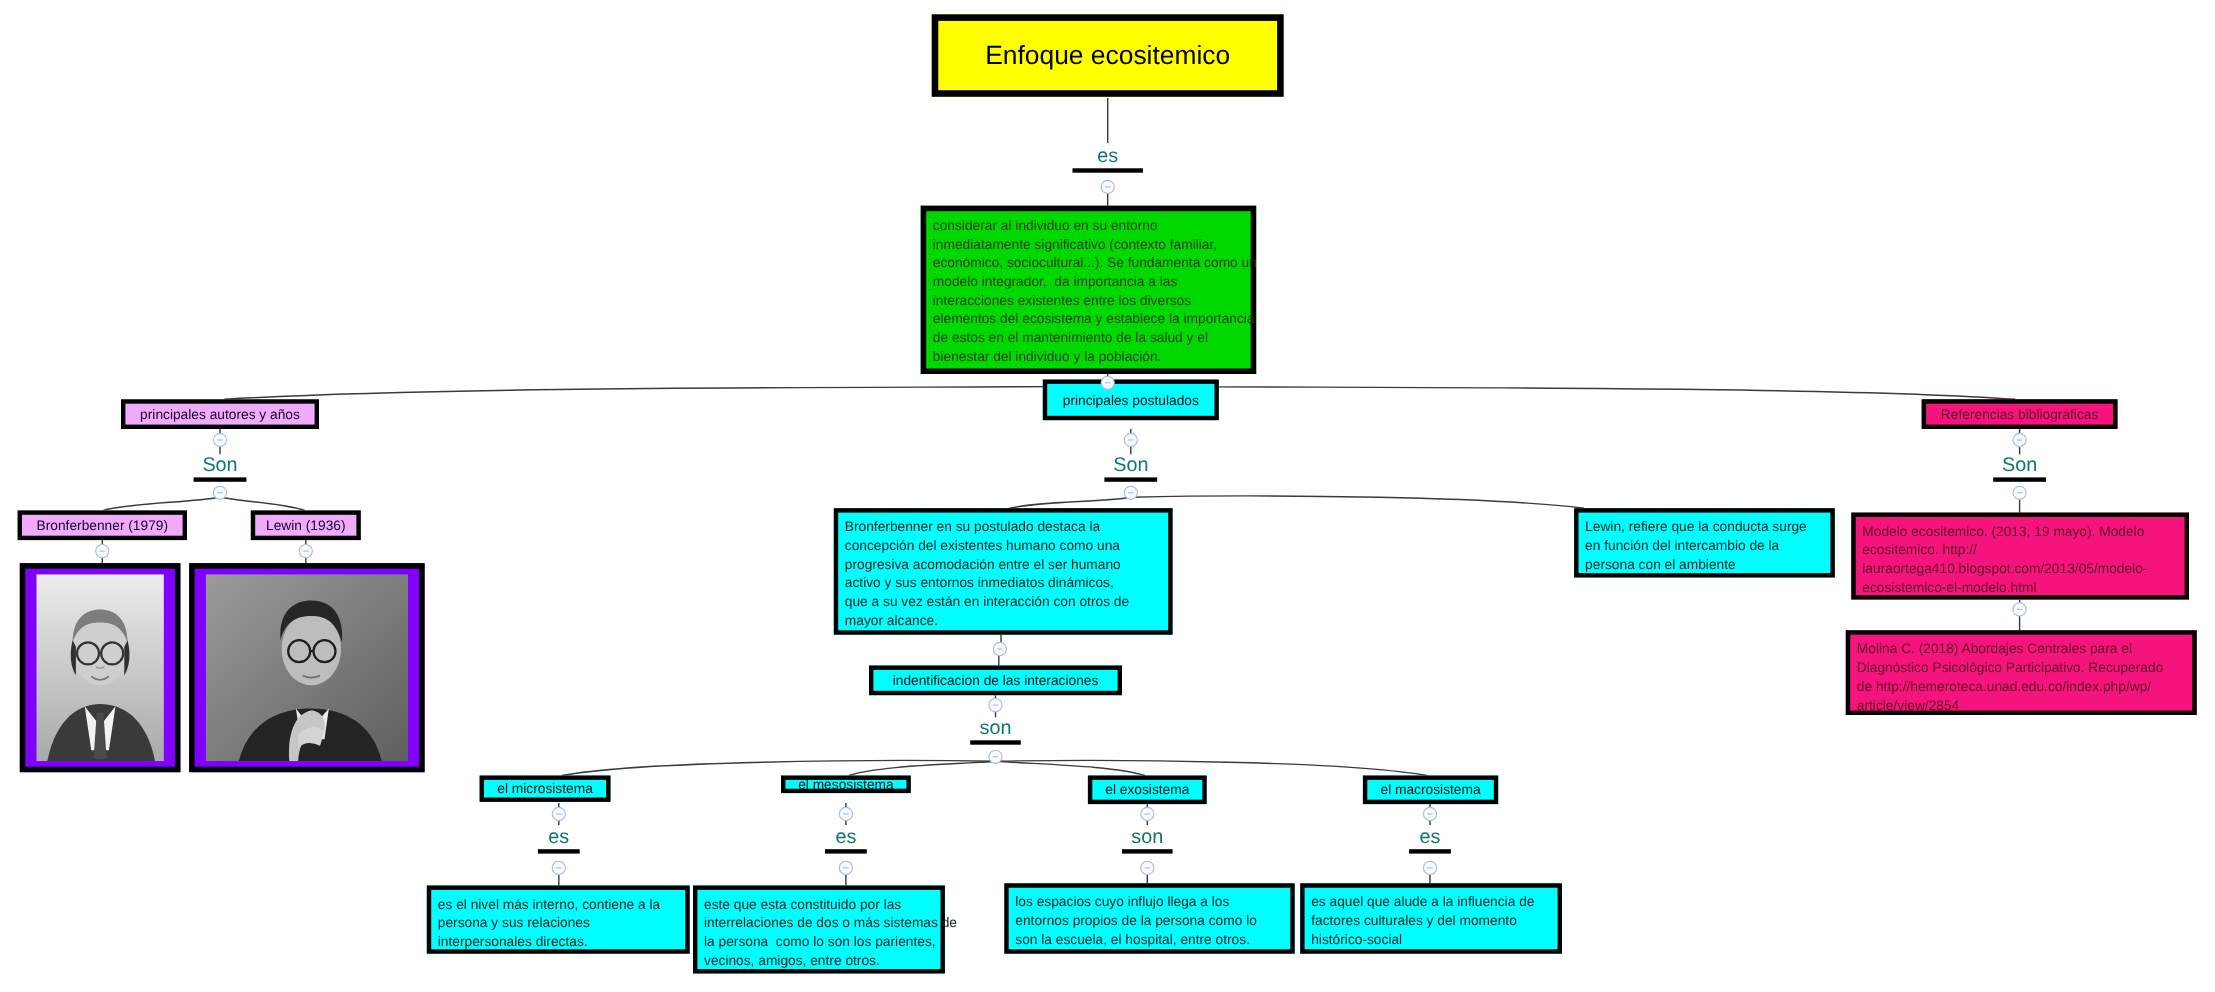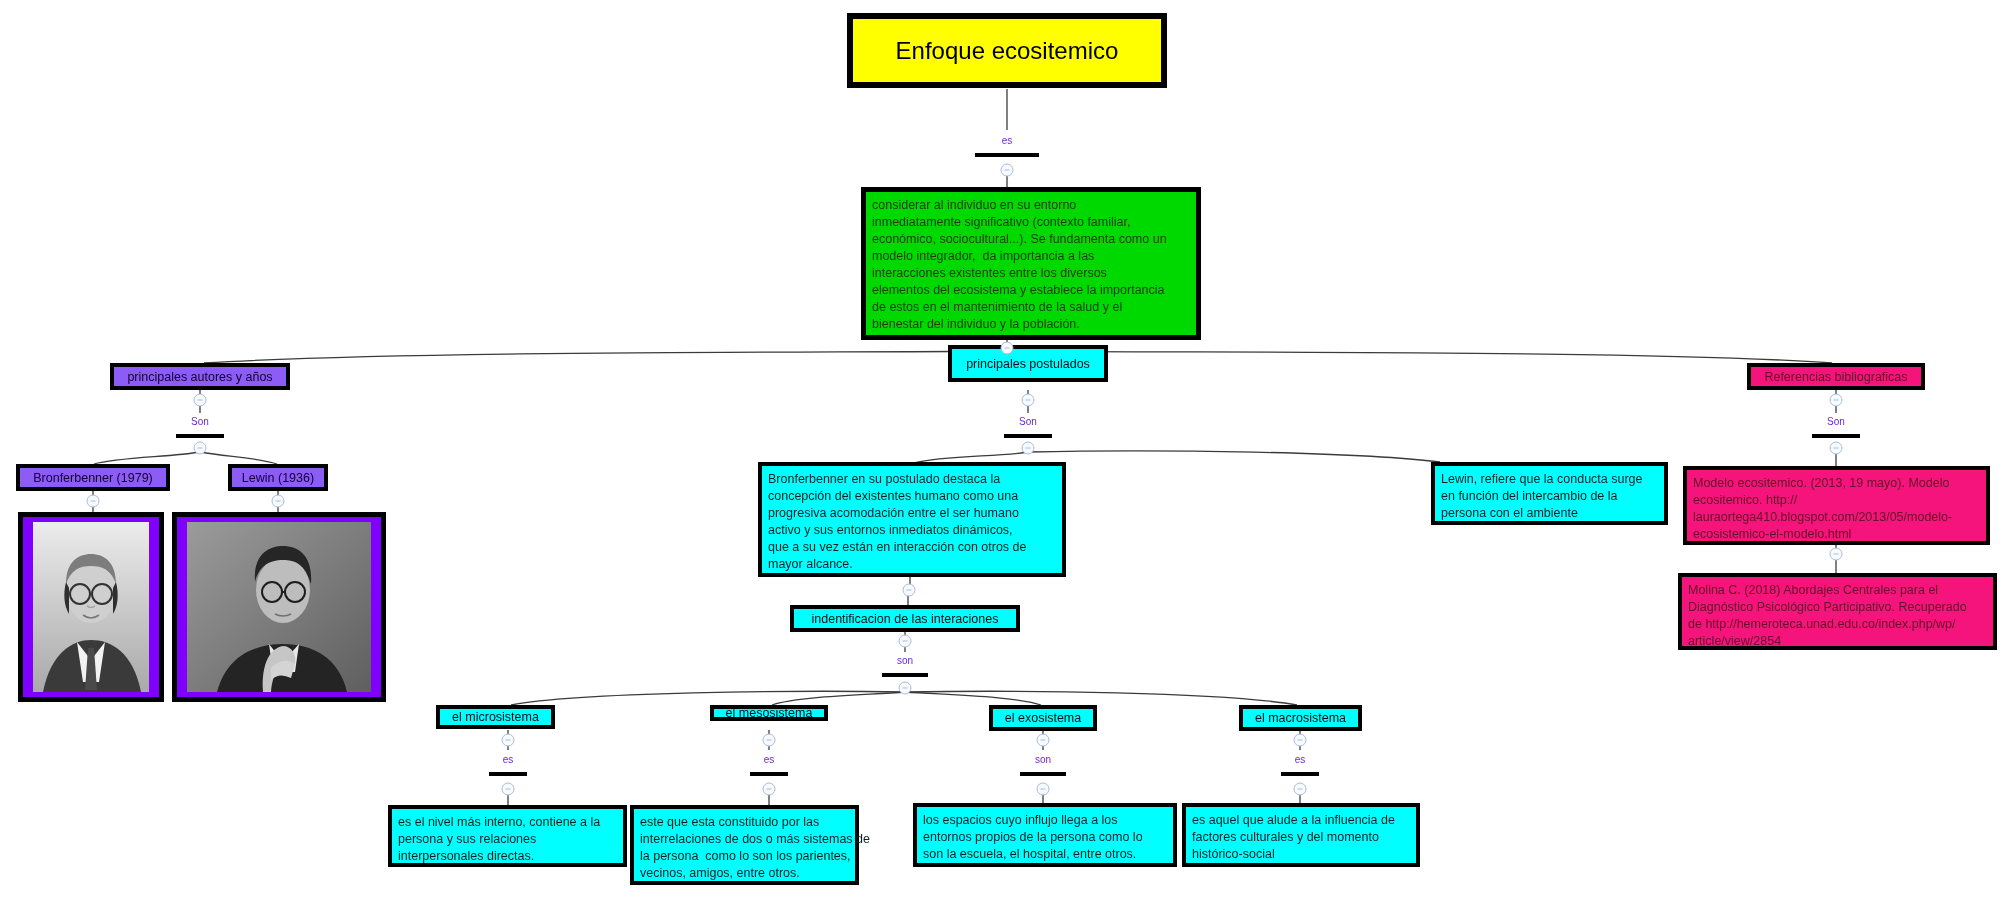--- a/index.html
+++ b/index.html
@@ -5,24 +5,24 @@
   html,body{margin:0;padding:0;background:#ffffff;}
   body{font-family:"Liberation Sans",sans-serif;}
   #stage{position:relative;width:2014px;height:902px;background:#ffffff;overflow:hidden;}
   svg.lines{position:absolute;left:0;top:0;z-index:1;}
   .node{position:absolute;z-index:3;box-sizing:border-box;border:4px solid #000;}
   .concept{display:flex;align-items:center;justify-content:center;font-size:12.5px;white-space:nowrap;color:#0c0c14;}
   .textbox{font-size:12.5px;line-height:17px;white-space:pre;padding:5px 6px;color:#102020;}
   .title{border-width:6px;background:#ffff00;color:#000;font-size:24px;font-weight:normal;display:flex;align-items:center;justify-content:center;}
   .bg-green{background:#00d900;color:#1d3a08;}
   .bg-cyan{background:#00ffff;}
-  .bg-purple{background:#8b5cf6;color:#15002e;}
+  .bg-purple{background:#f0abfc;color:#15002e;}
   .bg-pink{background:#f4147c;color:#641326;}
   .connector{position:absolute;z-index:3;display:flex;flex-direction:column;align-items:center;transform:translateX(-50%);}
-  .connector-label{font-size:10px;color:#6d28d9;line-height:18px;}
+  .connector-label{font-size:18px;color:#0f766e;line-height:18px;}
   .connector-bar{height:4px;background:#000;margin-top:3px;}
   .handle{position:absolute;z-index:4;width:11px;height:11px;border-radius:50%;background:#f7faff;border:1px solid #a9bcd8;transform:translate(-50%,-50%);display:flex;align-items:center;justify-content:center;}
   .handle::after{content:"";width:5px;height:1px;background:#a9bcd8;}
   .photo{position:absolute;z-index:3;box-sizing:border-box;border:5px solid #000;background:#8000ff;padding:5px 10px;}
   .photo svg{display:block;}
 </style>
 </head>
 <body>
 
 <div id="stage">
@@ -75,21 +75,21 @@
     </g>
   </svg>
 
   <div class="node title" style="left:847px;top:13px;width:320px;height:75px;">Enfoque ecositemico</div>
 
   <div class="connector" style="left:1007px;top:132px;">
     <div class="connector-label">es</div>
     <div class="connector-bar" style="width:64px;"></div>
   </div>
 
-  <div class="node textbox bg-green" style="left:837px;top:187px;width:340px;height:153px;border-width:5px;margin-left:24px;">considerar al individuo en su entorno
+  <div class="node textbox bg-green" style="left:837px;top:187px;width:305px;height:153px;border-width:5px;">considerar al individuo en su entorno
 inmediatamente significativo (contexto familiar,
 económico, sociocultural...). Se fundamenta como un
 modelo integrador,  da importancia a las
 interacciones existentes entre los diversos
 elementos del ecosistema y establece la importancia
 de estos en el mantenimiento de la salud y el
 bienestar del individuo y la población.</div>
 
   <div class="node concept bg-purple" style="left:110px;top:363px;width:180px;height:27px;">principales autores y años</div>
   <div class="node concept bg-cyan" style="left:948px;top:345px;width:160px;height:37px;text-align:center;">principales postulados</div>

